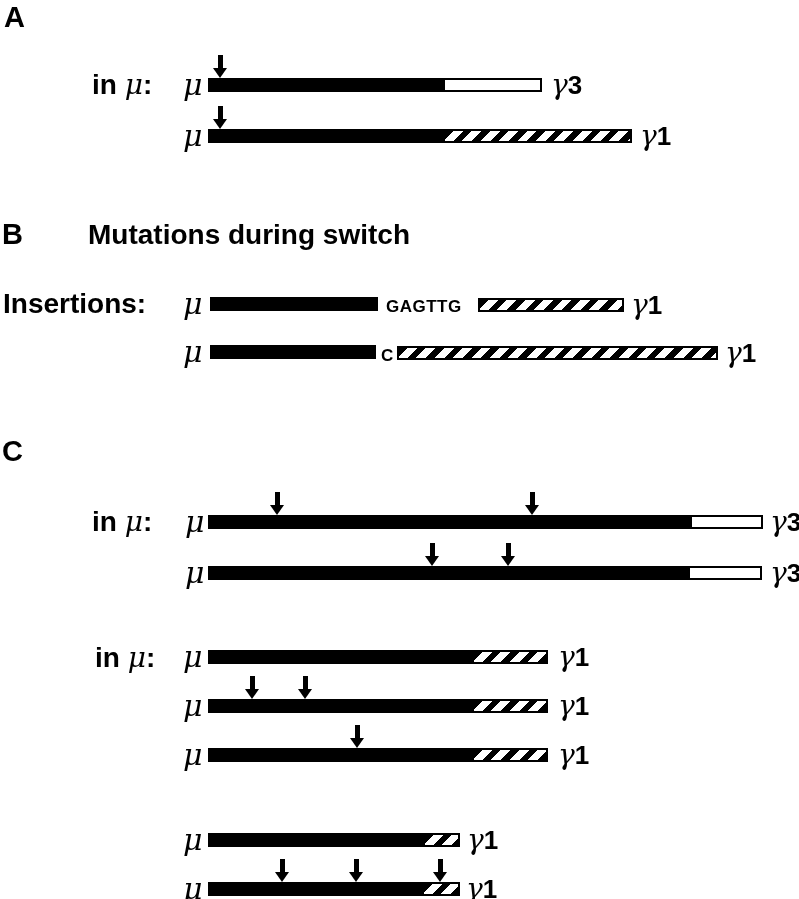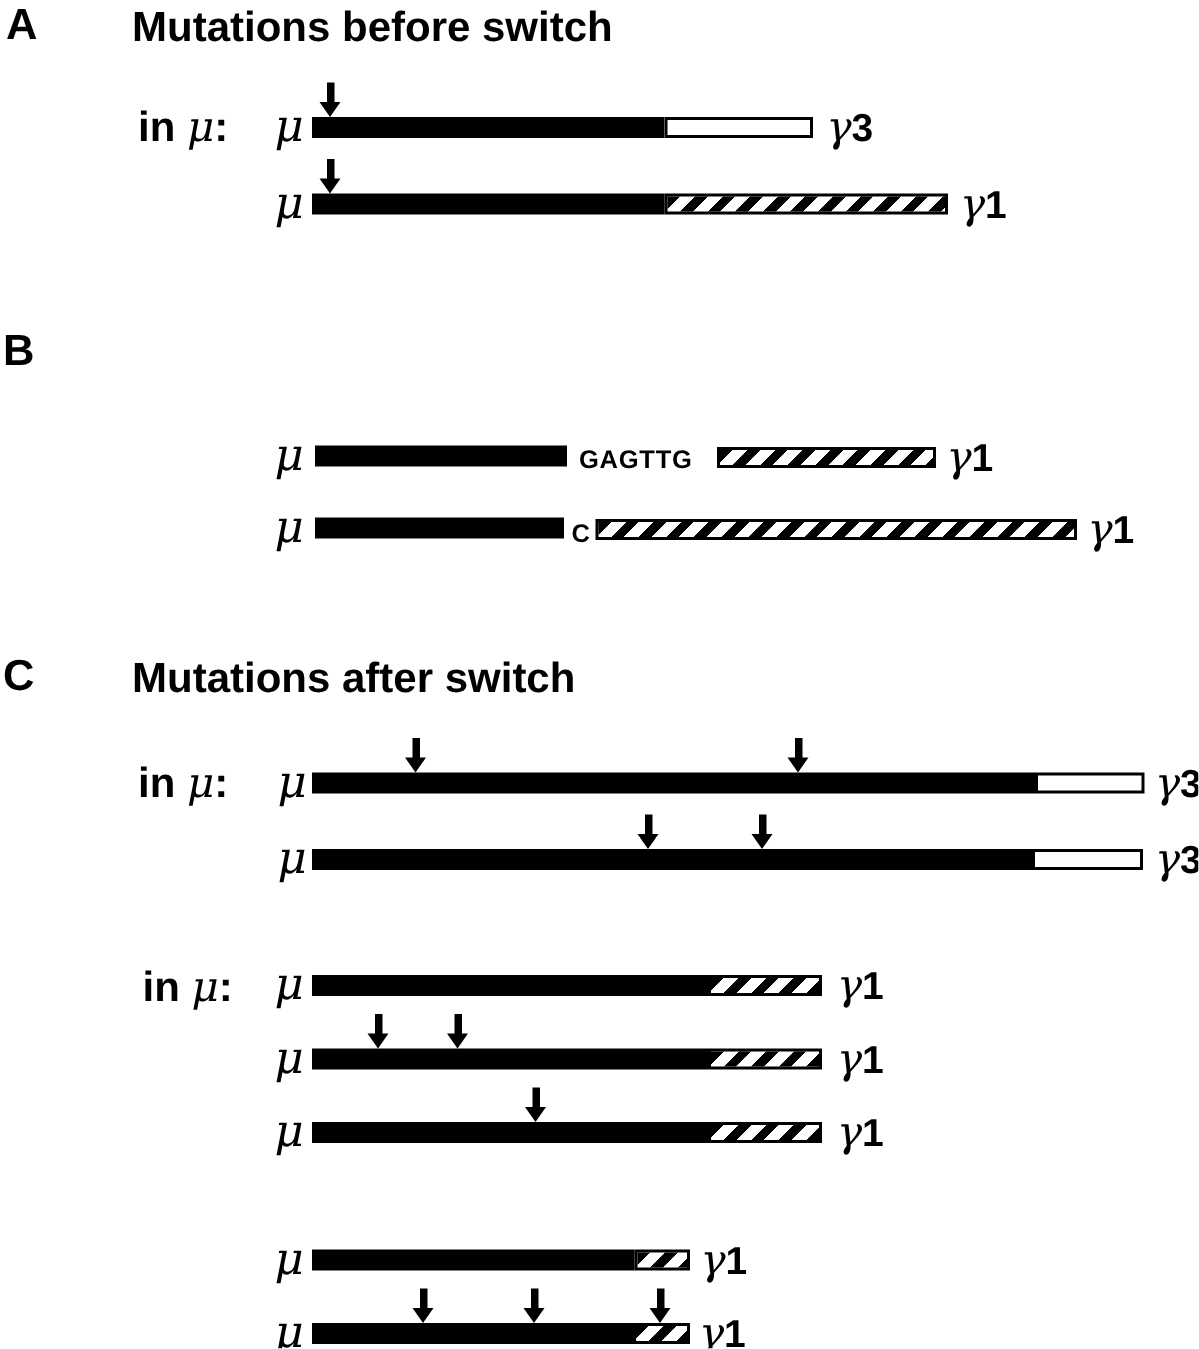--- a/index.html
+++ b/index.html
@@ -67,53 +67,53 @@
     line-height:1;
     white-space:nowrap;
   }
 </style>
 </head>
 <body>
 
 <div class="canvas">
 
   <div class="abs panel-letter" style="left:4px;top:2px">A</div>
-  <div class="abs panel-title" style="left:88px;top:3px">Mutations before switch</div>
 
   <div class="abs group-label" style="left:92px;top:71px"><span>in </span><span class="greek">μ</span><span>:</span></div>
 
   <span class="abs greek mu" style="left:183px;top:70px">μ</span>
   <div class="abs arrow" style="left:213px;top:55px"></div>
   <div class="abs seg seg-black" style="left:208px;top:78px;width:235px"></div>
   <div class="abs seg seg-white" style="left:443px;top:78px;width:99px"></div>
   <span class="abs glabel" style="left:551px;top:70px"><span class="greek g">γ</span><span class="n">3</span></span>
 
   <span class="abs greek mu" style="left:183px;top:121px">μ</span>
   <div class="abs arrow" style="left:213px;top:106px"></div>
   <div class="abs seg seg-black" style="left:208px;top:129px;width:235px"></div>
   <div class="abs seg seg-hatch" style="left:443px;top:129px;width:189px"></div>
   <span class="abs glabel" style="left:640px;top:121px"><span class="greek g">γ</span><span class="n">1</span></span>
 
   <div class="abs panel-letter" style="left:2px;top:219px">B</div>
+  <div class="abs panel-title" style="left:88px;top:220px">Mutations during switch</div>
 
+  <div class="abs group-label" style="left:3px;top:290px">Insertions:</div>
 
   <span class="abs greek mu" style="left:183px;top:289px">μ</span>
   <div class="abs seg seg-black" style="left:210px;top:297px;width:168px"></div>
   <span class="abs ins" style="left:386px;top:298px">GAGTTG</span>
   <div class="abs seg seg-hatch" style="left:478px;top:298px;width:146px"></div>
   <span class="abs glabel" style="left:631px;top:290px"><span class="greek g">γ</span><span class="n">1</span></span>
 
   <span class="abs greek mu" style="left:183px;top:337px">μ</span>
   <div class="abs seg seg-black" style="left:210px;top:345px;width:166px"></div>
   <span class="abs ins" style="left:381px;top:347px">C</span>
   <div class="abs seg seg-hatch" style="left:397px;top:346px;width:321px"></div>
   <span class="abs glabel" style="left:725px;top:338px"><span class="greek g">γ</span><span class="n">1</span></span>
 
   <div class="abs panel-letter" style="left:2px;top:436px">C</div>
-  <div class="abs panel-title" style="left:88px;top:437px">Mutations after switch</div>
 
   <div class="abs group-label" style="left:92px;top:508px"><span>in </span><span class="greek">μ</span><span>:</span></div>
 
   <span class="abs greek mu" style="left:185px;top:507px">μ</span>
   <div class="abs arrow" style="left:270px;top:492px"></div>
   <div class="abs arrow" style="left:525px;top:492px"></div>
   <div class="abs seg seg-black" style="left:208px;top:515px;width:482px"></div>
   <div class="abs seg seg-white" style="left:690px;top:515px;width:73px"></div>
   <span class="abs glabel" style="left:770px;top:507px"><span class="greek g">γ</span><span class="n">3</span></span>
 

